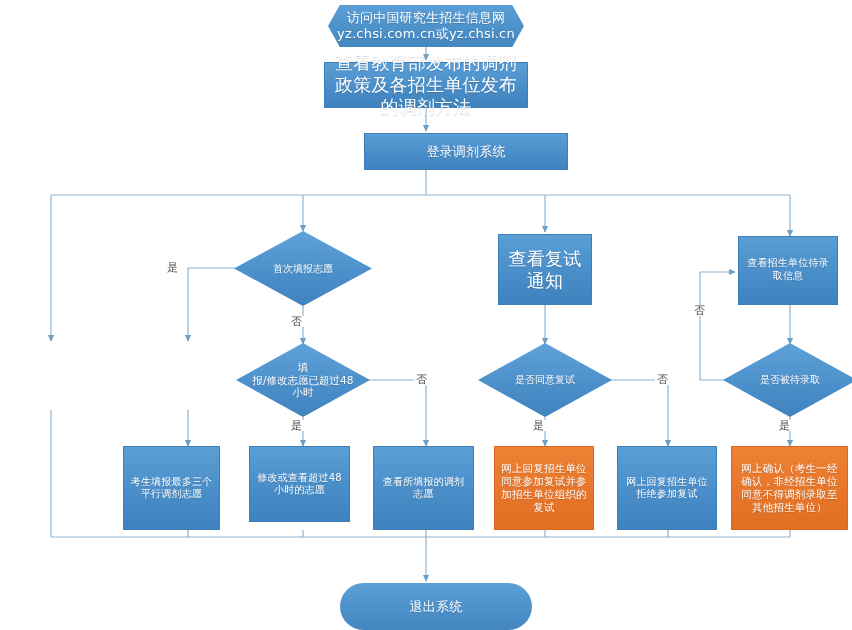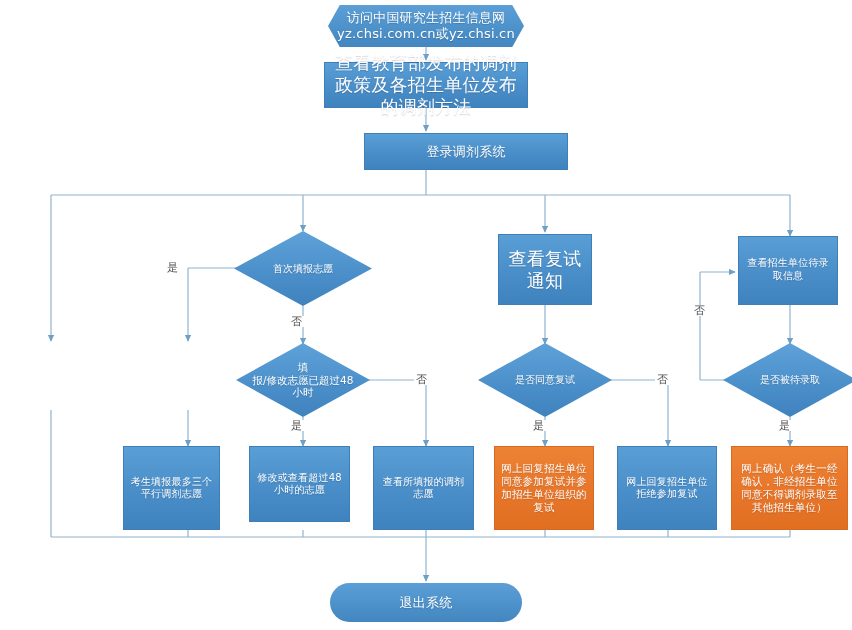--- a/index.html
+++ b/index.html
@@ -208,21 +208,21 @@
   </div>
 
   <div class="node rect f11" style="left:617px;top:446px;width:100px;height:84px;">
     <span>网上回复招生单位拒绝参加复试</span>
   </div>
 
   <div class="node rect orange f10" style="left:731px;top:446px;width:117px;height:84px;">
     <span>网上确认（考生一经确认，非经招生单位同意不得调剂录取至其他招生单位）</span>
   </div>
 
-  <div class="node round f13" style="left:330px;top:583px;width:192px;height:39px;">
+  <div class="node round f13" style="left:340px;top:583px;width:192px;height:47px;">
     <span>退出系统</span>
   </div>
 
   <div class="edge-label" style="left:165px;top:262px;">是</div>
   <div class="edge-label" style="left:289px;top:316px;">否</div>
   <div class="edge-label" style="left:289px;top:420px;">是</div>
   <div class="edge-label" style="left:414px;top:374px;">否</div>
   <div class="edge-label" style="left:531px;top:420px;">是</div>
   <div class="edge-label" style="left:655px;top:374px;">否</div>
   <div class="edge-label" style="left:777px;top:420px;">是</div>

